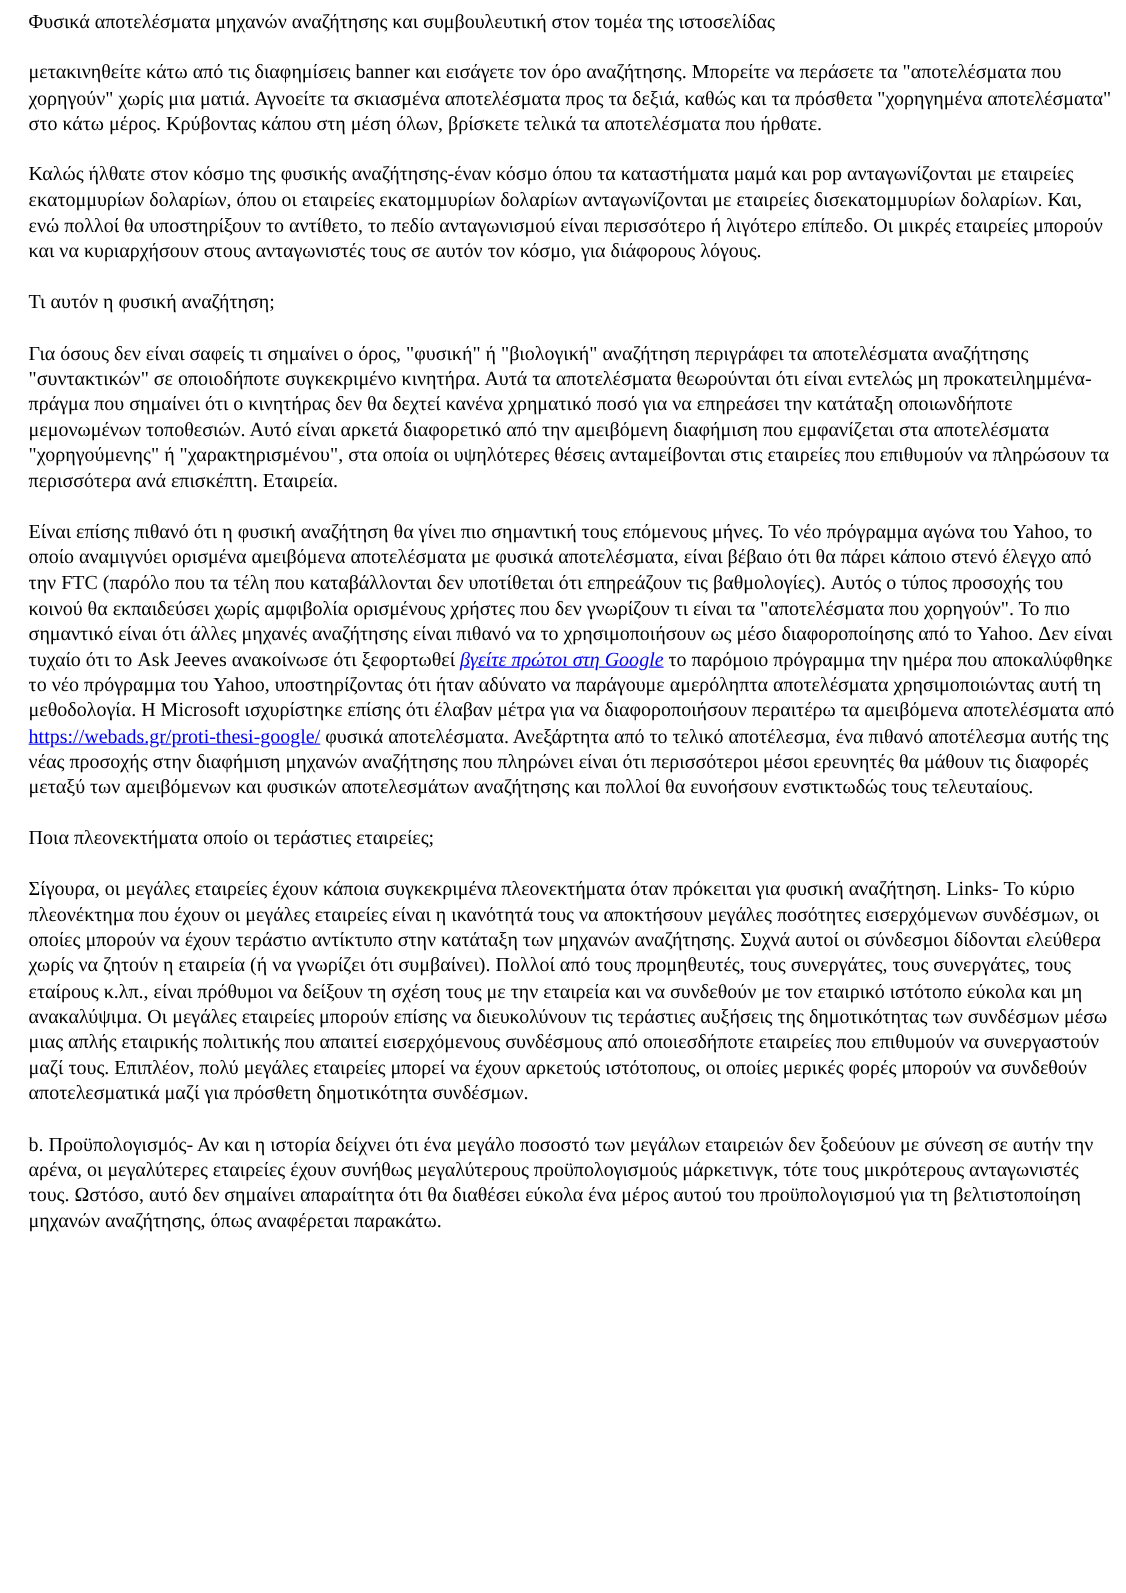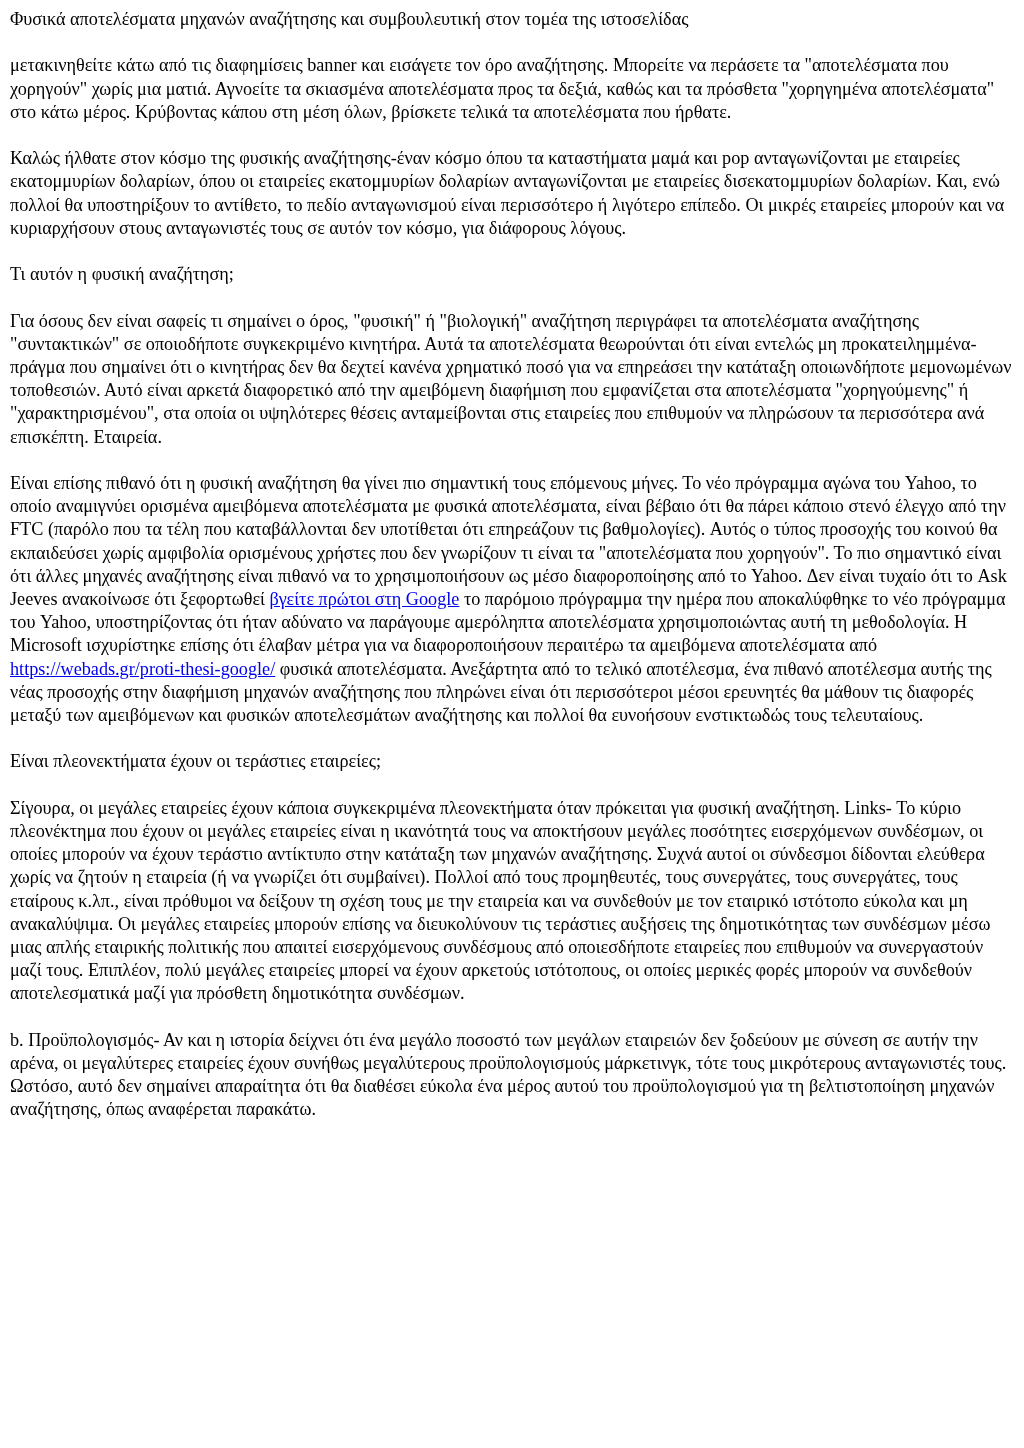--- a/index.html
+++ b/index.html
@@ -11,45 +11,47 @@
       width: 1024px;
       height: 1448px;
       overflow: hidden;
       font-family: "Liberation Serif", "DejaVu Serif", serif;
       font-size: 18.2px;
       line-height: 23.2px;
       color: #000000;
     }
     .page {
       padding: 8px 10px 0 10px;
+      margin-left: 16px;
     }
     p {
       margin: 0 0 23.2px 0;
     }
     a {
       color: #0000ee;
       text-decoration: underline;
     }
     a.italic {
+      font-style: italic;
     }
   </style>
 </head>
 <body>
 
 <div class="page">
   <p>Φυσικά αποτελέσματα μηχανών αναζήτησης και συμβουλευτική στον τομέα της ιστοσελίδας</p>
 
   <p>μετακινηθείτε κάτω από τις διαφημίσεις banner και εισάγετε τον όρο αναζήτησης. Μπορείτε να περάσετε τα "αποτελέσματα που χορηγούν" χωρίς μια ματιά. Αγνοείτε τα σκιασμένα αποτελέσματα προς τα δεξιά, καθώς και τα πρόσθετα "χορηγημένα αποτελέσματα" στο κάτω μέρος. Κρύβοντας κάπου στη μέση όλων, βρίσκετε τελικά τα αποτελέσματα που ήρθατε.</p>
 
   <p>Καλώς ήλθατε στον κόσμο της φυσικής αναζήτησης-έναν κόσμο όπου τα καταστήματα μαμά και pop ανταγωνίζονται με εταιρείες εκατομμυρίων δολαρίων, όπου οι εταιρείες εκατομμυρίων δολαρίων ανταγωνίζονται με εταιρείες δισεκατομμυρίων δολαρίων. Και, ενώ πολλοί θα υποστηρίξουν το αντίθετο, το πεδίο ανταγωνισμού είναι περισσότερο ή λιγότερο επίπεδο. Οι μικρές εταιρείες μπορούν και να κυριαρχήσουν στους ανταγωνιστές τους σε αυτόν τον κόσμο, για διάφορους λόγους.</p>
 
   <p>Τι αυτόν η φυσική αναζήτηση;</p>
 
   <p>Για όσους δεν είναι σαφείς τι σημαίνει ο όρος, "φυσική" ή "βιολογική" αναζήτηση περιγράφει τα αποτελέσματα αναζήτησης "συντακτικών" σε οποιοδήποτε συγκεκριμένο κινητήρα. Αυτά τα αποτελέσματα θεωρούνται ότι είναι εντελώς μη προκατειλημμένα-πράγμα που σημαίνει ότι ο κινητήρας δεν θα δεχτεί κανένα χρηματικό ποσό για να επηρεάσει την κατάταξη οποιωνδήποτε μεμονωμένων τοποθεσιών. Αυτό είναι αρκετά διαφορετικό από την αμειβόμενη διαφήμιση που εμφανίζεται στα αποτελέσματα "χορηγούμενης" ή "χαρακτηρισμένου", στα οποία οι υψηλότερες θέσεις ανταμείβονται στις εταιρείες που επιθυμούν να πληρώσουν τα περισσότερα ανά επισκέπτη. Εταιρεία.</p>
 
   <p><span>Είναι επίσης πιθανό ότι η φυσική αναζήτηση θα γίνει πιο σημαντική τους επόμενους μήνες. Το νέο πρόγραμμα αγώνα του Yahoo, το οποίο αναμιγνύει ορισμένα αμειβόμενα αποτελέσματα με φυσικά αποτελέσματα, είναι βέβαιο ότι θα πάρει κάποιο στενό έλεγχο από την FTC (παρόλο που τα τέλη που καταβάλλονται δεν υποτίθεται ότι επηρεάζουν τις βαθμολογίες). Αυτός ο τύπος προσοχής του κοινού θα εκπαιδεύσει χωρίς αμφιβολία ορισμένους χρήστες που δεν γνωρίζουν τι είναι τα "αποτελέσματα που χορηγούν". Το πιο σημαντικό είναι ότι άλλες μηχανές αναζήτησης είναι πιθανό να το χρησιμοποιήσουν ως μέσο διαφοροποίησης από το Yahoo. Δεν είναι τυχαίο ότι το Ask Jeeves ανακοίνωσε ότι ξεφορτωθεί </span><a class="italic" href="#">βγείτε πρώτοι στη Google</a><span> το παρόμοιο πρόγραμμα την ημέρα που αποκαλύφθηκε το νέο πρόγραμμα του Yahoo, υποστηρίζοντας ότι ήταν αδύνατο να παράγουμε αμερόληπτα αποτελέσματα χρησιμοποιώντας αυτή τη μεθοδολογία. Η Microsoft ισχυρίστηκε επίσης ότι έλαβαν μέτρα για να διαφοροποιήσουν περαιτέρω τα αμειβόμενα αποτελέσματα από </span><a href="#">https://webads.gr/proti-thesi-google/</a><span> φυσικά αποτελέσματα. Ανεξάρτητα από το τελικό αποτέλεσμα, ένα πιθανό αποτέλεσμα αυτής της νέας προσοχής στην διαφήμιση μηχανών αναζήτησης που πληρώνει είναι ότι περισσότεροι μέσοι ερευνητές θα μάθουν τις διαφορές μεταξύ των αμειβόμενων και φυσικών αποτελεσμάτων αναζήτησης και πολλοί θα ευνοήσουν ενστικτωδώς τους τελευταίους.</span></p>
 
-  <p>Είναι πλεονεκτήματα έχουν οι τεράστιες εταιρείες;</p>
+  <p>Ποια πλεονεκτήματα οποίο οι τεράστιες εταιρείες;</p>
 
   <p>Σίγουρα, οι μεγάλες εταιρείες έχουν κάποια συγκεκριμένα πλεονεκτήματα όταν πρόκειται για φυσική αναζήτηση. Links- Το κύριο πλεονέκτημα που έχουν οι μεγάλες εταιρείες είναι η ικανότητά τους να αποκτήσουν μεγάλες ποσότητες εισερχόμενων συνδέσμων, οι οποίες μπορούν να έχουν τεράστιο αντίκτυπο στην κατάταξη των μηχανών αναζήτησης. Συχνά αυτοί οι σύνδεσμοι δίδονται ελεύθερα χωρίς να ζητούν η εταιρεία (ή να γνωρίζει ότι συμβαίνει). Πολλοί από τους προμηθευτές, τους συνεργάτες, τους συνεργάτες, τους εταίρους κ.λπ., είναι πρόθυμοι να δείξουν τη σχέση τους με την εταιρεία και να συνδεθούν με τον εταιρικό ιστότοπο εύκολα και μη ανακαλύψιμα. Οι μεγάλες εταιρείες μπορούν επίσης να διευκολύνουν τις τεράστιες αυξήσεις της δημοτικότητας των συνδέσμων μέσω μιας απλής εταιρικής πολιτικής που απαιτεί εισερχόμενους συνδέσμους από οποιεσδήποτε εταιρείες που επιθυμούν να συνεργαστούν μαζί τους. Επιπλέον, πολύ μεγάλες εταιρείες μπορεί να έχουν αρκετούς ιστότοπους, οι οποίες μερικές φορές μπορούν να συνδεθούν αποτελεσματικά μαζί για πρόσθετη δημοτικότητα συνδέσμων.</p>
 
   <p>b. Προϋπολογισμός- Αν και η ιστορία δείχνει ότι ένα μεγάλο ποσοστό των μεγάλων εταιρειών δεν ξοδεύουν με σύνεση σε αυτήν την αρένα, οι μεγαλύτερες εταιρείες έχουν συνήθως μεγαλύτερους προϋπολογισμούς μάρκετινγκ, τότε τους μικρότερους ανταγωνιστές τους. Ωστόσο, αυτό δεν σημαίνει απαραίτητα ότι θα διαθέσει εύκολα ένα μέρος αυτού του προϋπολογισμού για τη βελτιστοποίηση μηχανών αναζήτησης, όπως αναφέρεται παρακάτω.</p>
 </div>
 
 </body></html>

